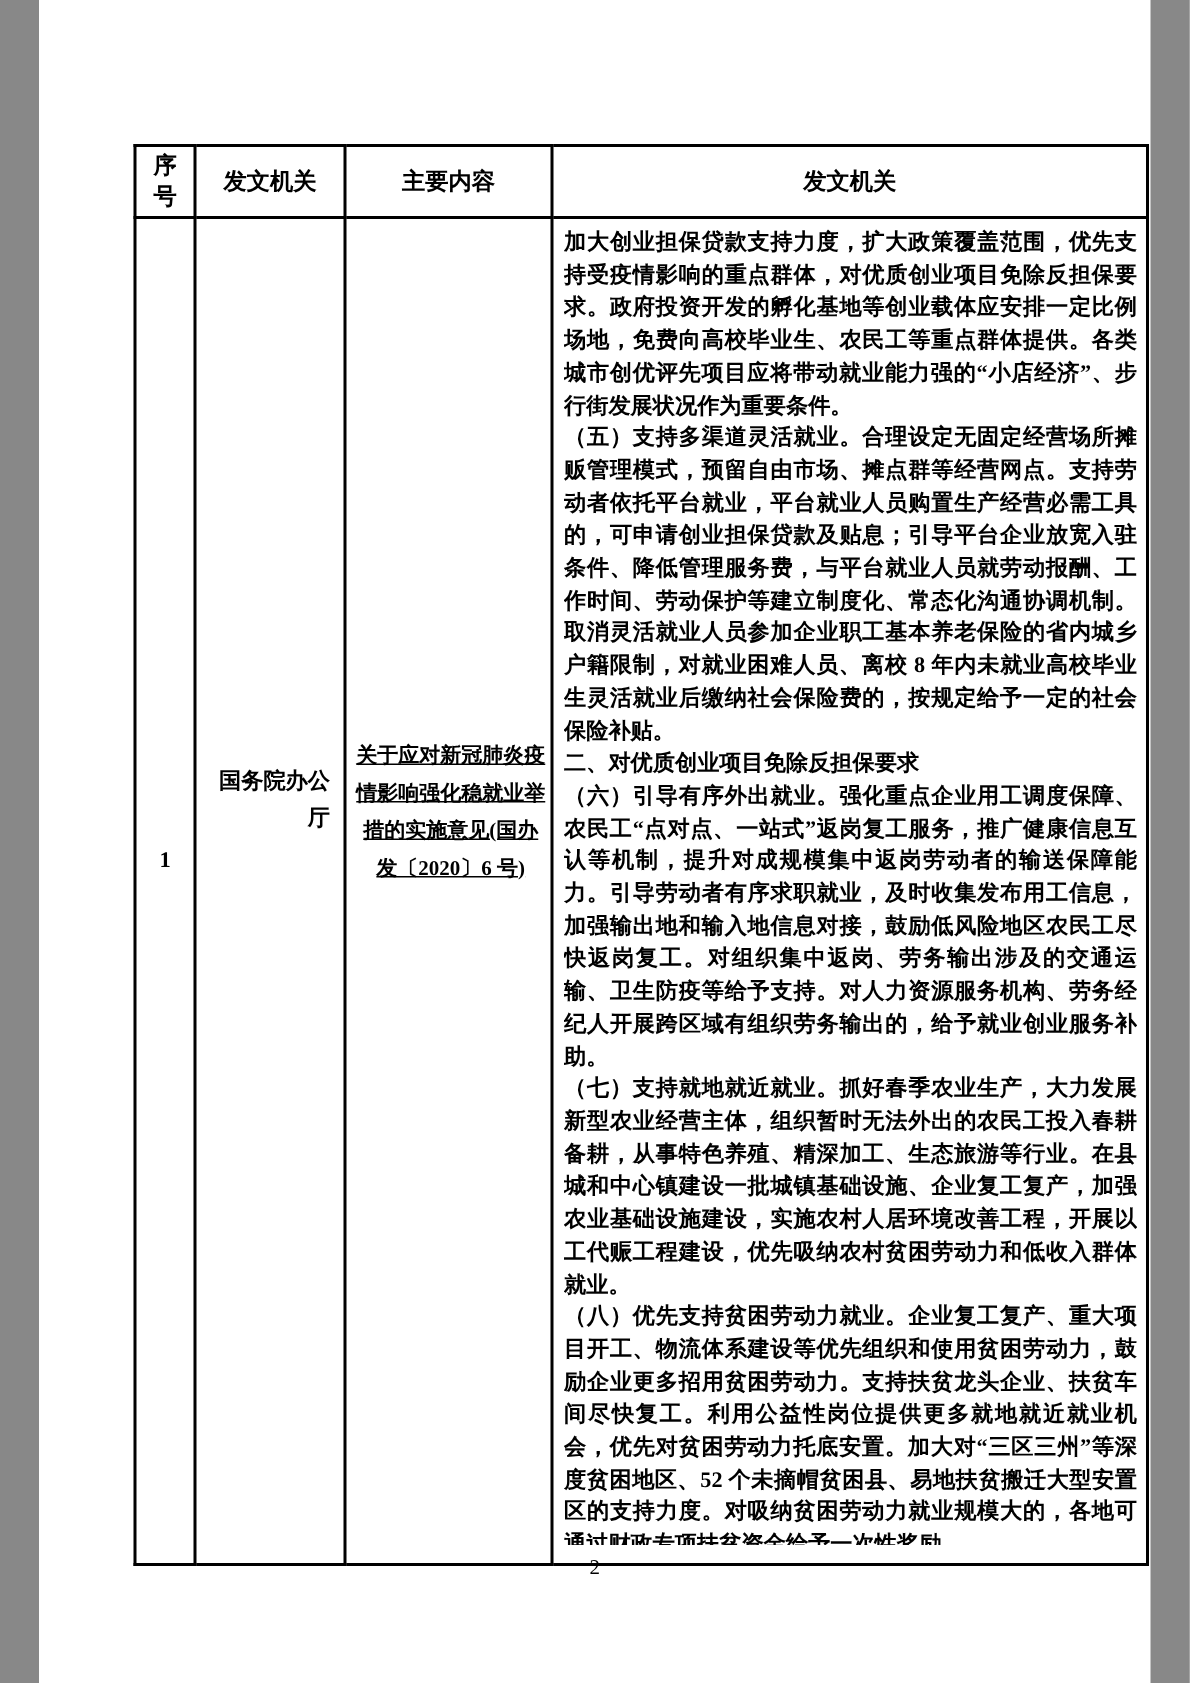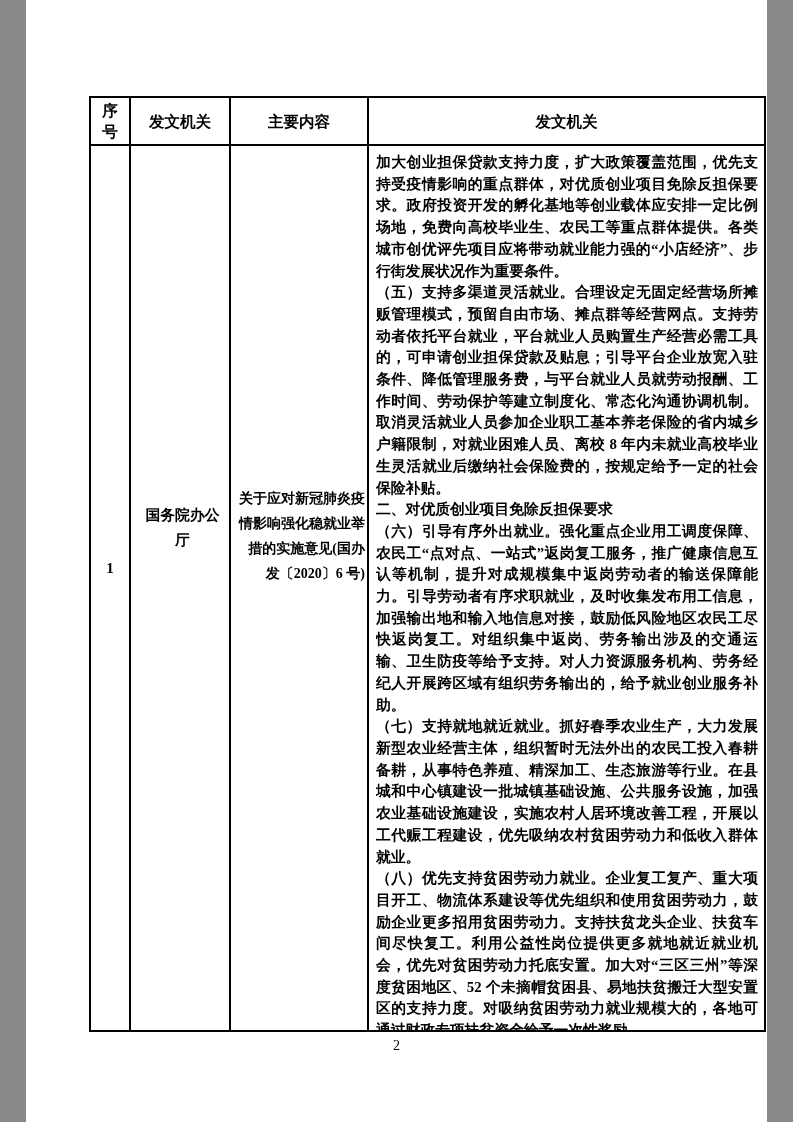--- a/index.html
+++ b/index.html
@@ -40,38 +40,39 @@
     font-size: 15px;
     font-weight: bold;
     text-align: center;
     vertical-align: middle;
     padding-bottom: 40px;
     height: 886px;
   }
   td.cell-organ {
     font-size: 14.8px;
     font-weight: bold;
-    text-align: center;
+    text-align: right;
     vertical-align: middle;
     line-height: 25px;
     padding: 0 9px 120px 14px;
     word-break: break-all;
   }
   td.cell-title {
     font-size: 14px;
     font-weight: bold;
-    text-align: right;
+    text-align: center;
     vertical-align: middle;
     line-height: 25px;
     padding: 0 2px 105px 5px;
     word-break: break-all;
+    text-decoration: underline;
   }
   td.cell-content {
     vertical-align: top;
-    padding: 6px 6px 0 7px;
+    padding: 6px 6px 12px 7px;
   }
   .content-flow {
     height: 878px;
     overflow: hidden;
   }
   .content-flow p {
     font-size: 14.8px;
     font-weight: bold;
     line-height: 21.7px;
     text-align: justify;
@@ -110,21 +111,21 @@
       <tr>
         <td class="cell-serial">1</td>
         <td class="cell-organ">国务院办公厅</td>
         <td class="cell-title">关于应对新冠肺炎疫情影响强化稳就业举措的实施意见(国办发〔2020〕6 号)</td>
         <td class="cell-content">
           <div class="content-flow">
             <p>加大创业担保贷款支持力度，扩大政策覆盖范围，优先支持受疫情影响的重点群体，对优质创业项目免除反担保要求。政府投资开发的孵化基地等创业载体应安排一定比例场地，免费向高校毕业生、农民工等重点群体提供。各类城市创优评先项目应将带动就业能力强的“小店经济”、步行街发展状况作为重要条件。</p>
             <p>（五）支持多渠道灵活就业。合理设定无固定经营场所摊贩管理模式，预留自由市场、摊点群等经营网点。支持劳动者依托平台就业，平台就业人员购置生产经营必需工具的，可申请创业担保贷款及贴息；引导平台企业放宽入驻条件、降低管理服务费，与平台就业人员就劳动报酬、工作时间、劳动保护等建立制度化、常态化沟通协调机制。取消灵活就业人员参加企业职工基本养老保险的省内城乡户籍限制，对就业困难人员、离校 8 年内未就业高校毕业生灵活就业后缴纳社会保险费的，按规定给予一定的社会保险补贴。</p>
             <p>二、对优质创业项目免除反担保要求</p>
             <p>（六）引导有序外出就业。强化重点企业用工调度保障、农民工“点对点、一站式”返岗复工服务，推广健康信息互认等机制，提升对成规模集中返岗劳动者的输送保障能力。引导劳动者有序求职就业，及时收集发布用工信息，加强输出地和输入地信息对接，鼓励低风险地区农民工尽快返岗复工。对组织集中返岗、劳务输出涉及的交通运输、卫生防疫等给予支持。对人力资源服务机构、劳务经纪人开展跨区域有组织劳务输出的，给予就业创业服务补助。</p>
-            <p>（七）支持就地就近就业。抓好春季农业生产，大力发展新型农业经营主体，组织暂时无法外出的农民工投入春耕备耕，从事特色养殖、精深加工、生态旅游等行业。在县城和中心镇建设一批城镇基础设施、公共服务设施，加强农业基础设施建设，实施农村人居环境改善工程，开展以工代赈工程建设，优先吸纳农村贫困劳动力和低收入群体就业。</p>
+            <p>（七）支持就地就近就业。抓好春季农业生产，大力发展新型农业经营主体，组织暂时无法外出的农民工投入春耕备耕，从事特色养殖、精深加工、生态旅游等行业。在县城和中心镇建设一批城镇基础设施、企业复工复产，加强农业基础设施建设，实施农村人居环境改善工程，开展以工代赈工程建设，优先吸纳农村贫困劳动力和低收入群体就业。</p>
             <p>（八）优先支持贫困劳动力就业。企业复工复产、重大项目开工、物流体系建设等优先组织和使用贫困劳动力，鼓励企业更多招用贫困劳动力。支持扶贫龙头企业、扶贫车间尽快复工。利用公益性岗位提供更多就地就近就业机会，优先对贫困劳动力托底安置。加大对“三区三州”等深度贫困地区、52 个未摘帽贫困县、易地扶贫搬迁大型安置区的支持力度。对吸纳贫困劳动力就业规模大的，各地可通过财政专项扶贫资金给予一次性奖励。</p>
 
           </div>
         </td>
       </tr>
     </tbody>
   </table>
 
   <div class="page-number">2</div>
 

